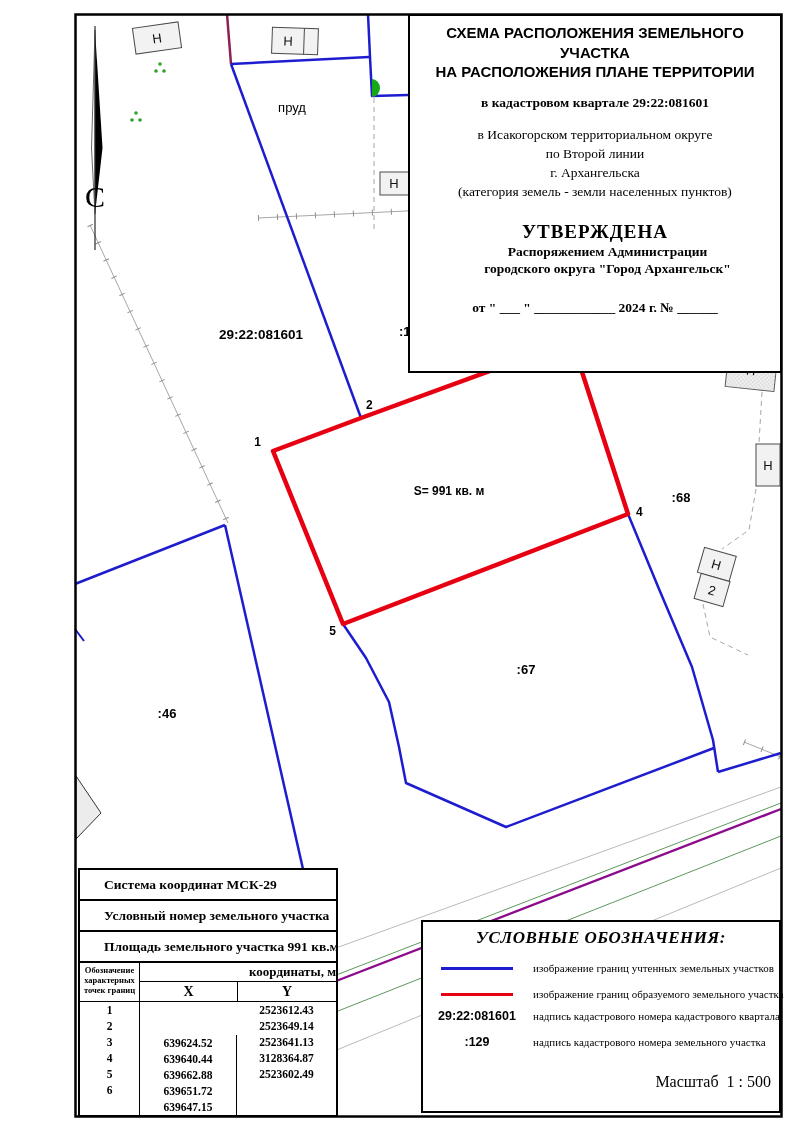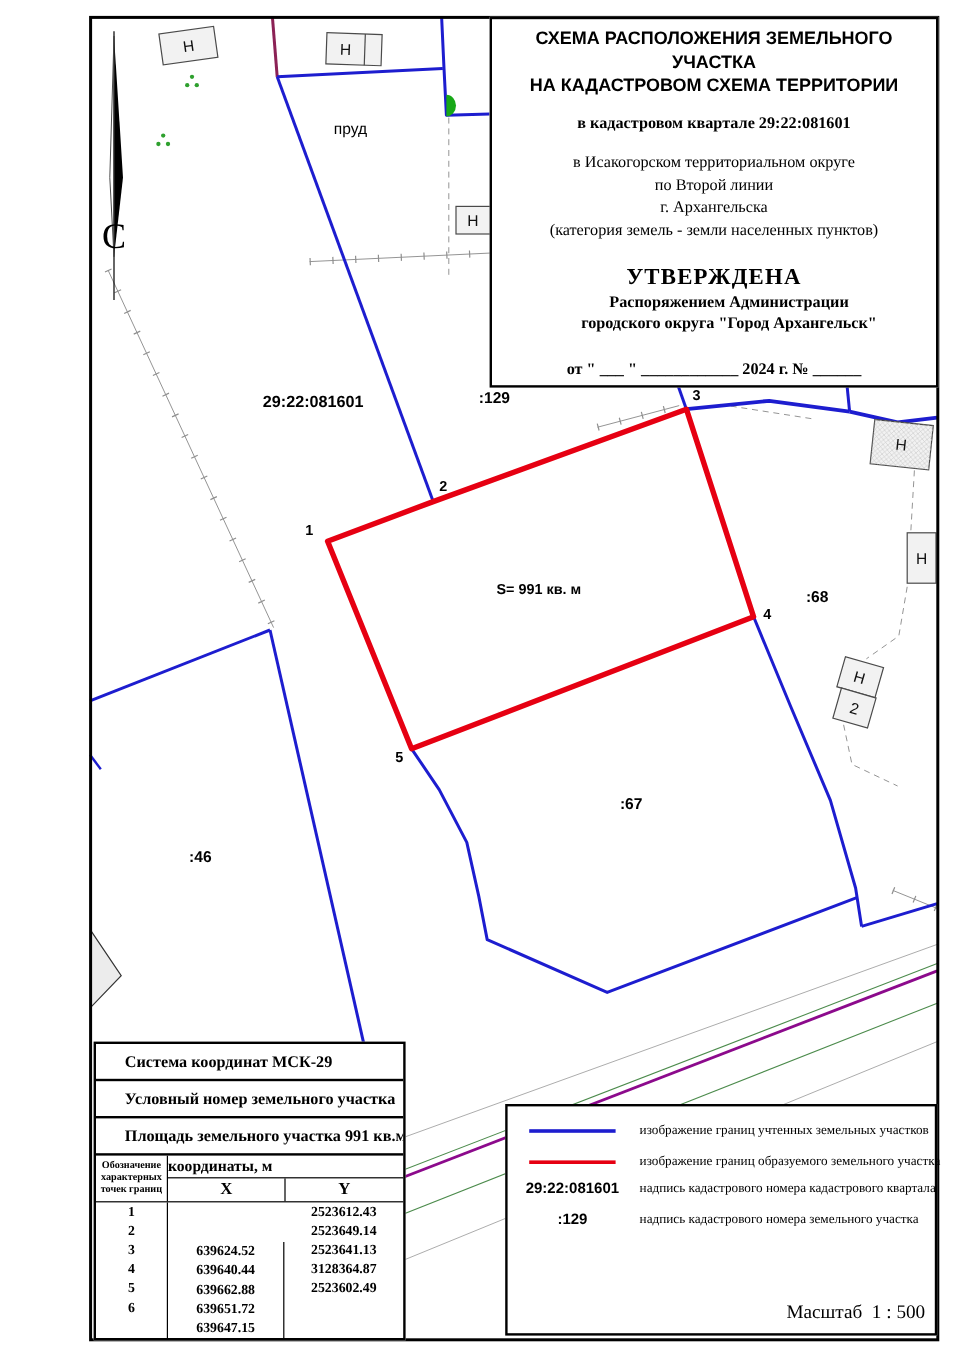--- a/index.html
+++ b/index.html
@@ -2,37 +2,37 @@
 <html><head>
 <meta charset="utf-8">
 <style>
   html,body{margin:0;padding:0;background:#fff;}
   .page{position:relative;width:800px;height:1131px;background:#fff;overflow:hidden;
         font-family:"Liberation Sans",sans-serif;color:#000;}
   .page svg{position:absolute;left:0;top:0;}
   .box{position:absolute;background:#fff;border:2px solid #000;box-sizing:border-box;}
 
   
-  .title-block{left:408px;top:14px;width:374px;height:309px;text-align:center;}
+  .title-block{left:408px;top:14px;width:374px;height:359px;text-align:center;}
   .tb-main{font:bold 15px "Liberation Sans",sans-serif;line-height:1.3;margin:7px 4px 0;}
   .tb-quarter{font:bold 13.5px "Liberation Serif",serif;margin:13px 0 16px;}
   .tb-line{font:13.5px "Liberation Serif",serif;margin:3px 0 0;}
   .tb-approved{font:bold 19px "Liberation Serif",serif;letter-spacing:1px;margin:21px 0 0;}
   .tb-app-line{font:bold 13.5px "Liberation Serif",serif;margin:1px 0 0;padding-left:25px;}
   .tb-date{font:bold 13.5px "Liberation Serif",serif;margin:23px 0 0;white-space:pre;}
 
   
   .coord-table{left:78px;top:868px;width:260px;height:249px;font-family:"Liberation Serif",serif;}
   .ct-r{height:29px;line-height:29px;border-bottom:2px solid #000;font-weight:bold;
         font-size:13.5px;padding-left:24px;white-space:nowrap;overflow:hidden;}
   .ct-head{display:flex;height:38px;border-bottom:1.5px solid #000;}
   .ct-c1{width:60px;border-right:1.5px solid #000;font-weight:bold;font-size:8.5px;
          line-height:1.18;text-align:center;padding-top:2px;box-sizing:border-box;}
   .ct-c23{flex:1;display:flex;flex-direction:column;}
-  .ct-coords{height:18px;line-height:17px;border-bottom:1.5px solid #000;text-align:left;
+  .ct-coords{height:18px;line-height:17px;border-bottom:1.5px solid #000;text-align:right;
              font-weight:bold;font-size:13px;}
   .ct-xy{display:flex;flex:1;}
   .ct-x{width:97px;border-right:1.5px solid #000;text-align:center;font-weight:bold;font-size:14px;line-height:19px;}
   .ct-y{flex:1;text-align:center;font-weight:bold;font-size:14px;line-height:19px;}
   .ct-cols{display:flex;height:113px;}
   .ct-coln{width:60px;border-right:1.5px solid #000;box-sizing:border-box;}
   .ct-colx{width:97px;border-right:1.5px solid #000;box-sizing:border-box;margin-top:33px;}
   .ct-coly{flex:1;}
   .ct-cell{height:16px;line-height:16px;text-align:center;font-weight:bold;font-size:11.5px;}
 
@@ -40,21 +40,21 @@
   .legend{left:421px;top:920px;width:360px;height:193px;}
   .lg-title{font:italic bold 17px "Liberation Serif",serif;text-align:center;margin-top:6px;letter-spacing:.5px;}
   .lg-item{display:flex;align-items:center;margin:10px 0 0 8px;height:16px;}
   .lg-i2{margin-top:12px;}
   .lg-i3{margin-top:6px;}
   .lg-i4{margin-top:10px;}
   .lg-sym{width:92px;display:flex;justify-content:center;align-items:center;
           font:bold 12.5px "Liberation Sans",sans-serif;flex:none;}
   .lg-line{width:72px;height:3px;}
   .lg-label{font:11px "Liberation Serif",serif;margin-left:10px;white-space:nowrap;}
-  .lg-scale{position:absolute;right:8px;bottom:8px;font:16px "Liberation Serif",serif;white-space:pre;}
+  .lg-scale{position:absolute;right:8px;bottom:20px;font:16px "Liberation Serif",serif;white-space:pre;}
 
   
   .bl{fill:none;stroke:#1d1dcf;stroke-width:2.5;stroke-linejoin:round;}
   .bl-thick{stroke-width:3.2;}
   .bl-thin{stroke-width:2;}
   .maroon{fill:none;stroke:#8b2155;stroke-width:2.5;}
   .red-parcel{fill:none;stroke:#e60012;stroke-width:4.5;stroke-linejoin:round;}
   .fence{fill:none;stroke:#8f8f8f;stroke-width:.8;}
   .comb{fill:none;stroke:#8f8f8f;stroke-width:6;stroke-dasharray:1 18;}
   .dash{fill:none;stroke:#8f8f8f;stroke-width:.8;stroke-dasharray:5 4;}
@@ -192,21 +192,21 @@
     <polygon points="95,30 91.5,148 95,214" fill="none" stroke="#444" stroke-width="0.8"></polygon>
     <text class="north-txt" x="95" y="207">С</text>
   </g>
 
   <rect x="75.5" y="14.5" width="706" height="1102" fill="none" stroke="#000" stroke-width="2.5"></rect>
 </svg>
 
 <div class="box title-block">
   <div class="tb-main">
     <div>СХЕМА РАСПОЛОЖЕНИЯ ЗЕМЕЛЬНОГО УЧАСТКА</div>
-    <div>НА КАДАСТРОВОМ СХЕМА ТЕРРИТОРИИ</div>
+    <div>НА РАСПОЛОЖЕНИЯ ПЛАНЕ ТЕРРИТОРИИ</div>
   </div>
   <div class="tb-quarter">в кадастровом квартале 29:22:081601</div>
   <div class="tb-line">в Исакогорском территориальном округе</div>
   <div class="tb-line">по Второй линии</div>
   <div class="tb-line">г. Архангельска</div>
   <div class="tb-line">(категория земель - земли населенных пунктов)</div>
   <div class="tb-approved">УТВЕРЖДЕНА</div>
   <div class="tb-app-line">Распоряжением Администрации</div>
   <div class="tb-app-line">городского округа "Город Архангельск"</div>
   <div class="tb-date">от " ___ " ____________ 2024 г. № ______</div>
@@ -248,20 +248,21 @@
       <div class="ct-cell">2523649.14</div>
       <div class="ct-cell">2523641.13</div>
       <div class="ct-cell">3128364.87</div>
       <div class="ct-cell">2523602.49</div>
       <div class="ct-cell"></div>
     </div>
   </div>
 </div>
 
 <div class="box legend">
+  <div class="lg-title">УСЛОВНЫЕ ОБОЗНАЧЕНИЯ:</div>
   <div class="lg-item lg-i2">
     <div class="lg-sym">
           <div class="lg-line" style="background:#1d1dcf;"></div>
         </div>
     <div class="lg-label">изображение границ учтенных земельных участков</div>
   </div>
   <div class="lg-item">
     <div class="lg-sym">
           <div class="lg-line" style="background:#e60012;"></div>
         </div>

